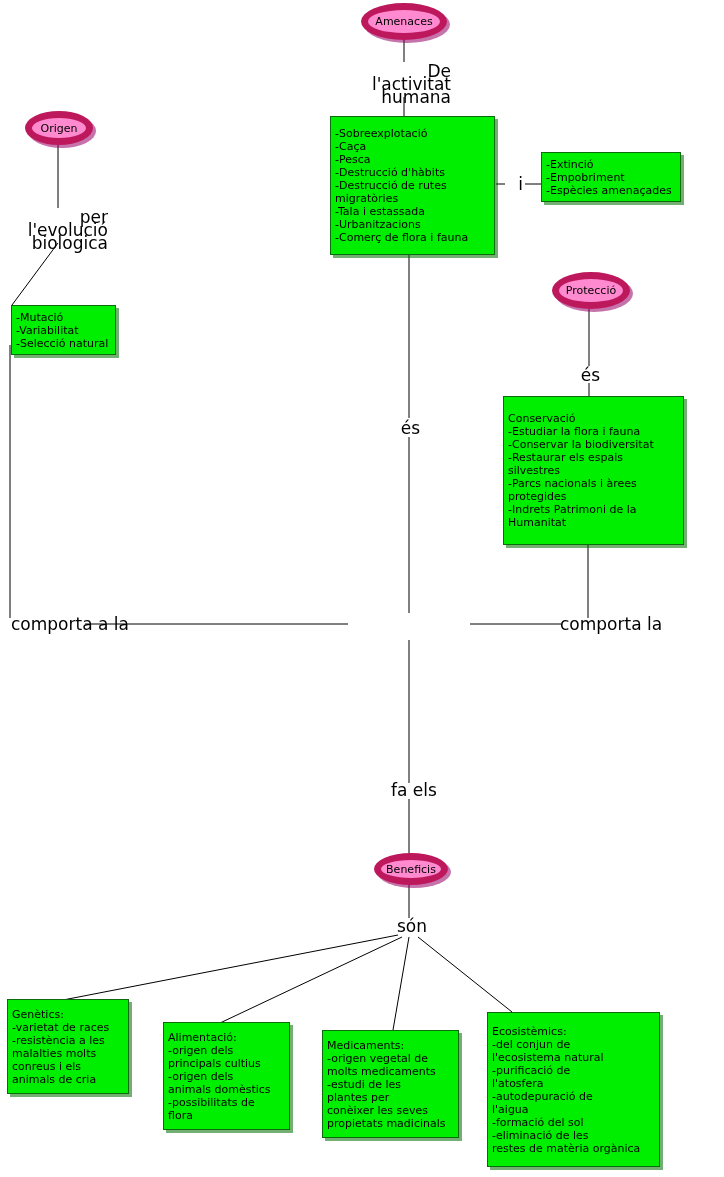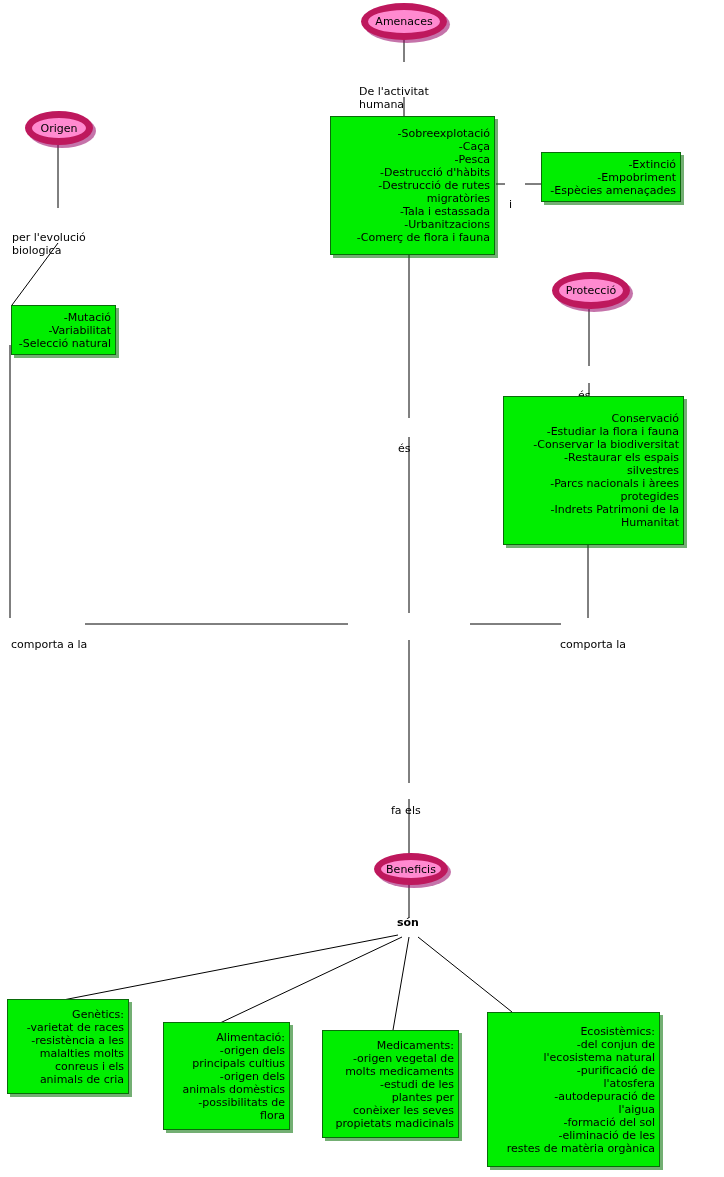--- a/index.html
+++ b/index.html
@@ -41,41 +41,40 @@
     box-shadow: 3px 3px 0 rgba(150,0,100,0.55);
   }
   .oval.big {
     font-size: 11px;
   }
   
   .greenbox {
     background: #00ee00;
     border: 1px solid #0a6b0a;
     color: #000000;
-    text-align: right;
+    text-align: left;
     font-size: 11px;
     line-height: 13px;
     padding: 3px 4px;
     box-shadow: 3px 3px 0 rgba(0,110,0,0.55);
     display: flex;
     align-items: center;
     justify-content: center;
   }
   .greenbox .lines {
     width: 100%;
   }
   .lbl {
     position: absolute;
-    font-size: 11px;
+    font-size: 17px;
     line-height: 13px;
     color: #000000;
-    text-align: left;
+    text-align: right;
     background: transparent;
     white-space: nowrap;
-    margin-top: 20px;
   }
   .lbl.multi {
     white-space: normal;
   }
 </style>
 </head>
 <body>
 
 <div id="canvas">
 
@@ -175,21 +174,21 @@
 
   <div class="lbl" style="left:560px; top:618px; width:80px;">comporta la</div>
 
 
   <div class="lbl" style="left:391px; top:784px; width:44px;">fa els</div>
 
   <div class="node oval" style="left:374px; top:853px; width:74px; height:32px;">
     <span>Beneficis</span>
   </div>
 
-  <div class="lbl" style="left:397px; top:896px; width:26px;font-weight:bold;">són</div>
+  <div class="lbl" style="left:397px; top:920px; width:26px;">són</div>
 
   <div class="node greenbox" style="left:7px; top:999px; width:122px; height:95px;">
     <div class="lines">
       <div>Genètics:</div>
       <div>-varietat de races</div>
       <div>-resistència a les</div>
       <div>malalties molts</div>
       <div>conreus i els</div>
       <div>animals de cria</div>
     </div>

